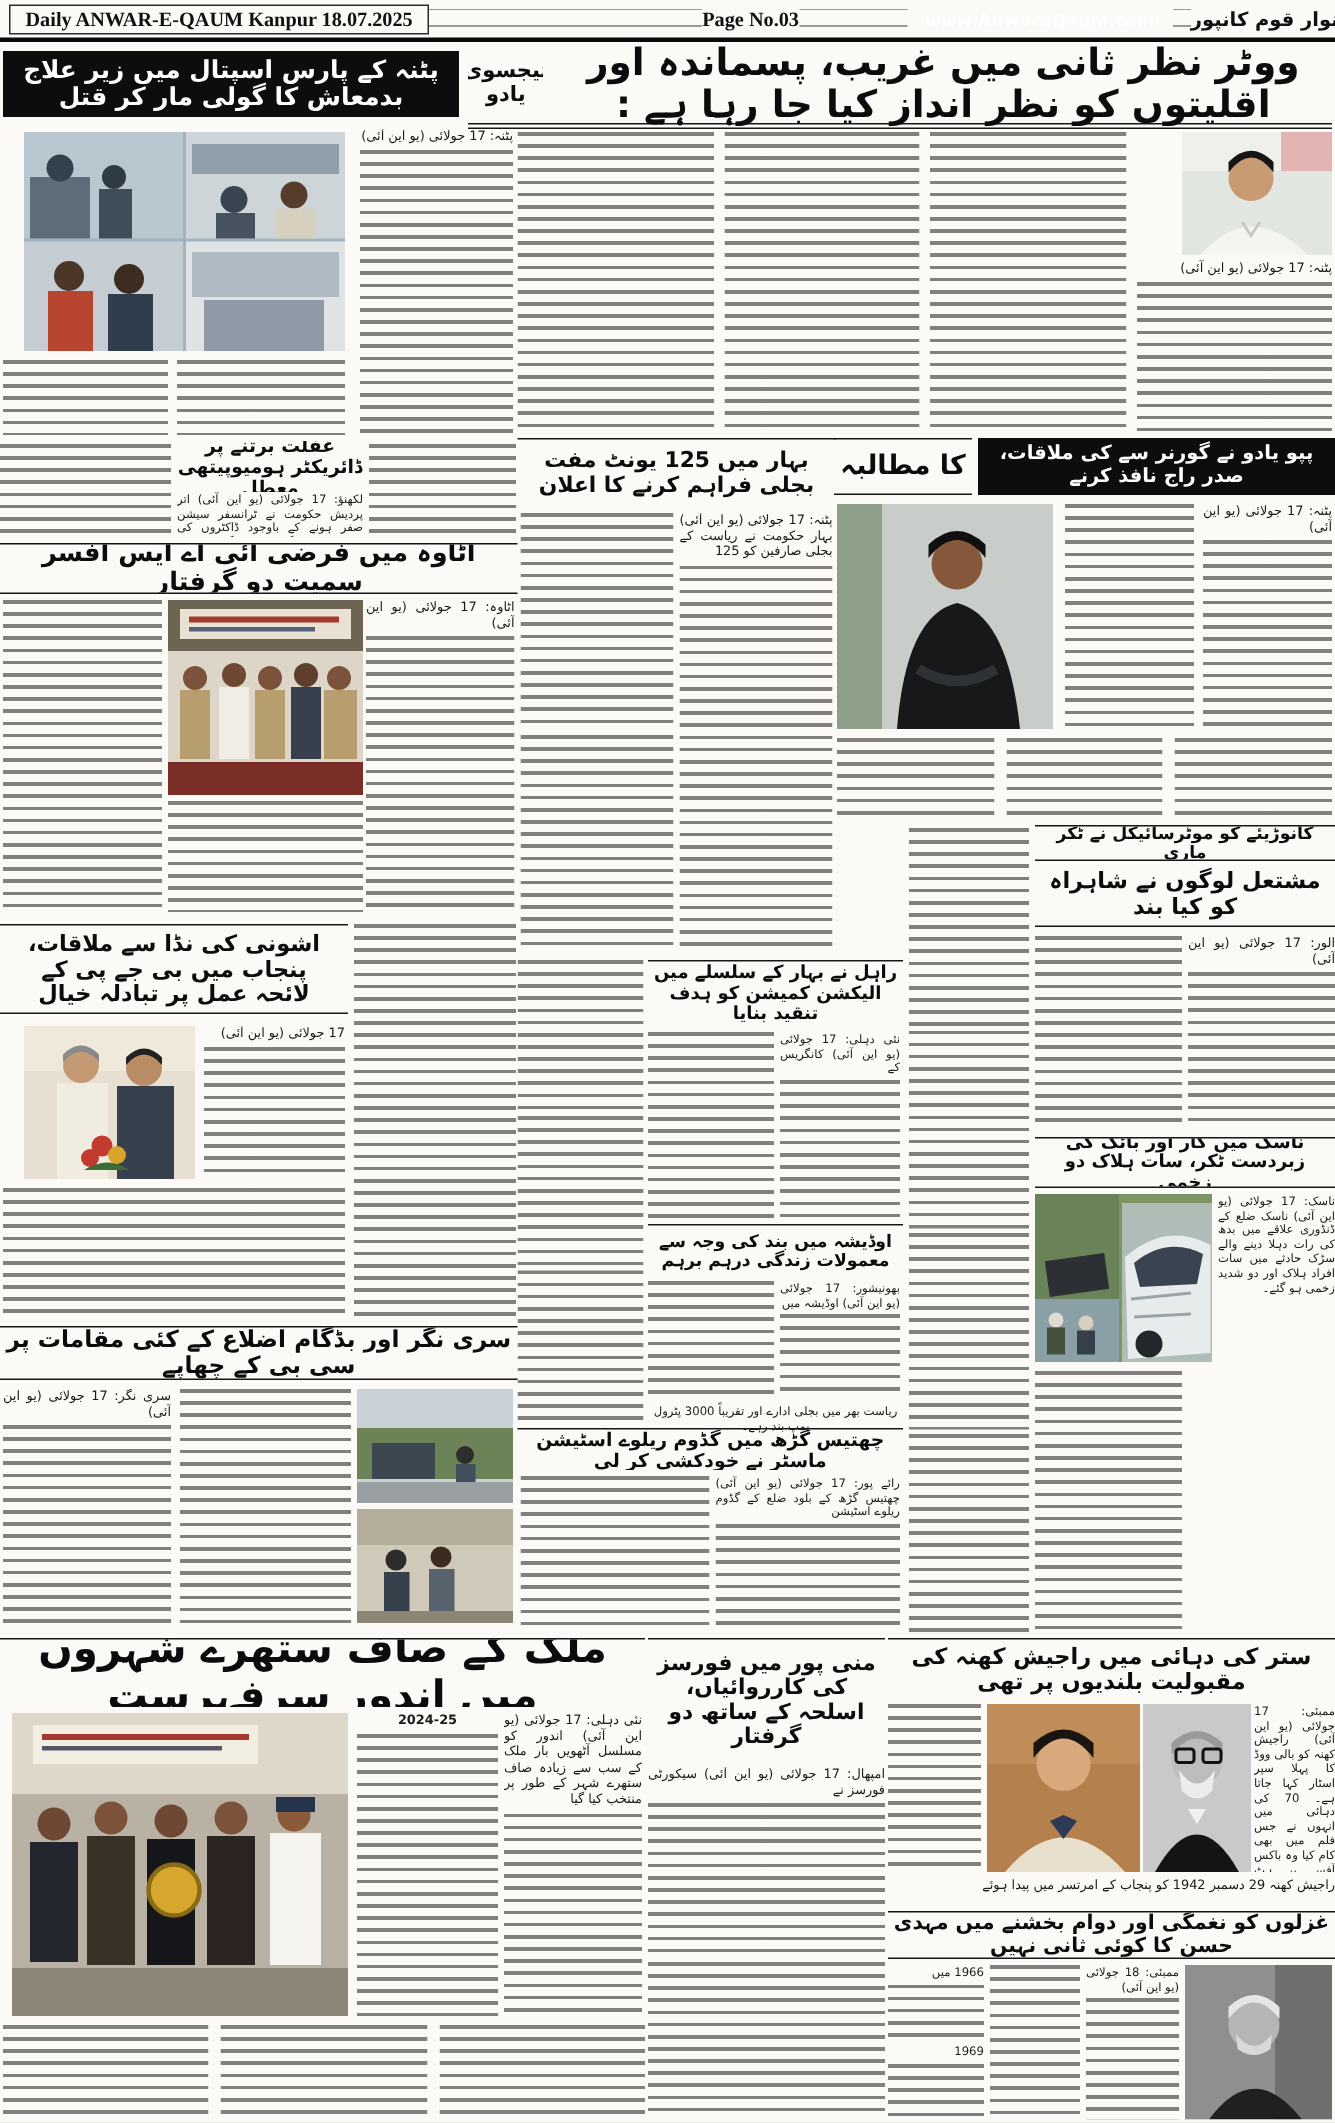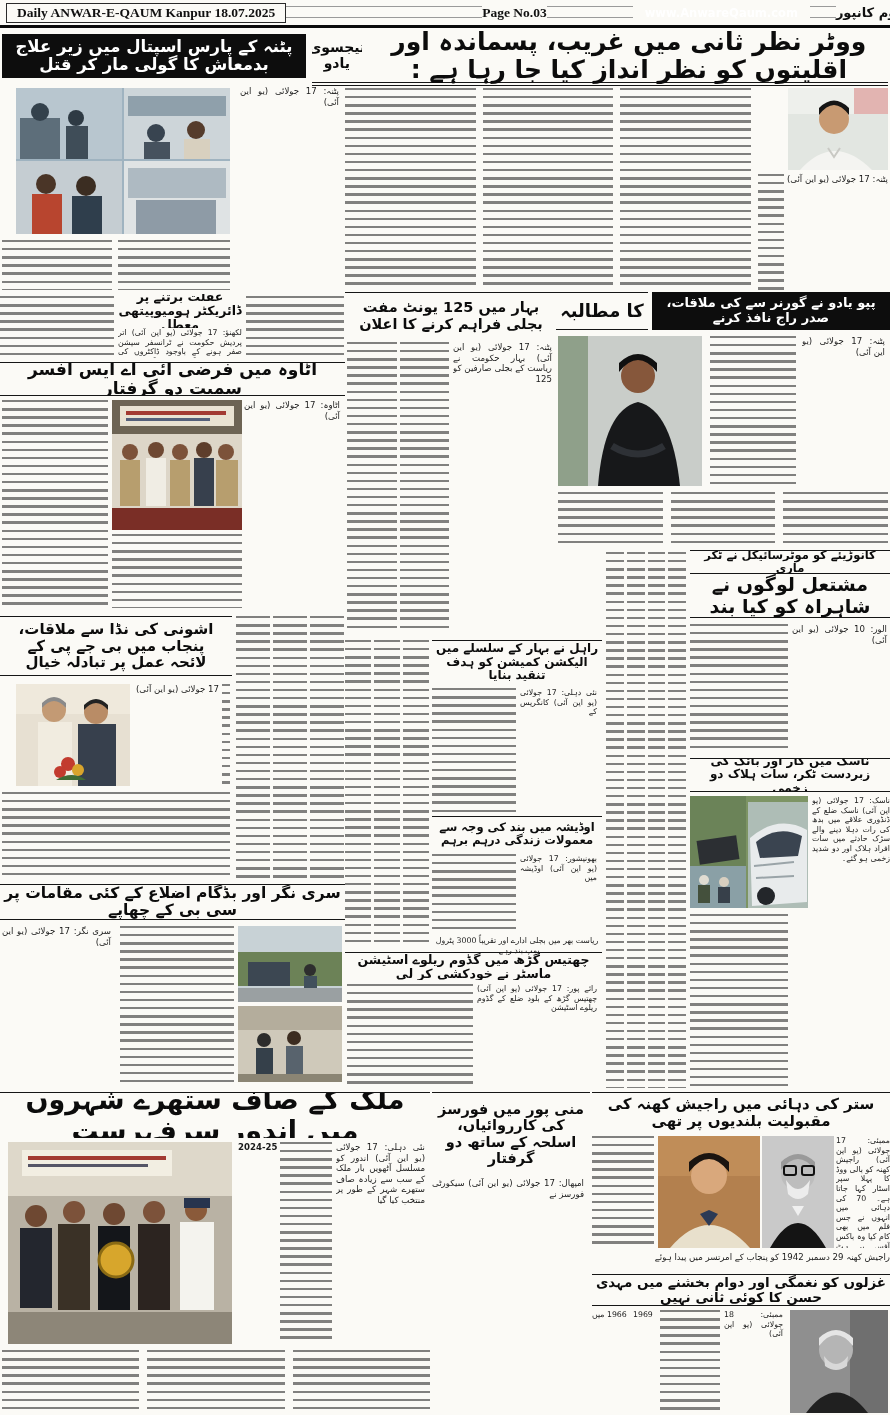--- a/index.html
+++ b/index.html
@@ -5,31 +5,31 @@
   *{margin:0;padding:0;box-sizing:border-box}
   html,body{background:#d9d7d2}
   #page{position:relative;width:890px;height:1415px;margin:0 auto;background:#fbfaf6;color:#111;
         font-family:"DejaVu Sans",sans-serif;overflow:hidden}
   .sec{position:absolute}
   .photo{position:absolute;overflow:hidden;background:#ccc}
   .photo svg{display:block;width:100%;height:100%}
   .h{font-weight:700;direction:rtl;text-align:center;display:flex;align-items:center;justify-content:center;
      color:#0c0c0c;line-height:1.12;overflow:hidden}
   .hbox{background:#0d0d0d;color:#fff}
-  .tcol{position:absolute;display:flex;flex-direction:row;gap:3px;overflow:hidden}
+  .tcol{position:absolute;display:flex;flex-direction:column;gap:3px;overflow:hidden}
   .xc{font-size:8.6px;line-height:10.6px;text-align:justify;direction:rtl;color:#1a1a1a}
   .xc.sm{font-size:7.8px;line-height:9.6px}
   .fill{flex:1 1 auto;min-height:5px;
         background-image:repeating-linear-gradient(to bottom,rgba(28,28,28,.55) 0 2.4px,rgba(0,0,0,0) 2.4px 8.1px)}
   .rt{border-top:1.4px solid #161616}
   .rb{border-bottom:1.4px solid #161616}
   .rbd{border-bottom:4px double #161616}
   
   #hdr{position:absolute;left:0;top:0;width:890px;height:28px;border-bottom:3px solid #0a0a0a;
-       display:flex;align-items:center;gap:26px;padding:0 6px;
+       display:flex;align-items:center;gap:12px;padding:0 6px;
        background-image:repeating-linear-gradient(to bottom,rgba(0,0,0,0) 0 6px,#9a9a9a 6px 7px,rgba(0,0,0,0) 7px 11px);
        background-clip:content-box}
   #hdr>*{background:#fbfaf6}
   .brandbox{border:1.4px solid #2a2a2a;padding:1px 10px;font-family:"Liberation Serif",serif;
             font-weight:700;font-size:13.5px;white-space:nowrap}
   .pageno{font-family:"Liberation Serif",serif;font-weight:700;font-size:13.5px;margin-left:170px;white-space:nowrap}
   .webbox{background:#0d0d0d;color:#fff;font-size:11.5px;font-weight:700;padding:3px 12px;margin-left:60px;white-space:nowrap}
   .mast-ur{margin-left:auto;font-weight:700;font-size:13px;direction:rtl;white-space:nowrap}
 </style>
 </head>
@@ -311,23 +311,23 @@
   </div>
   <div class="tcol sec" style="left:606px;top:552px;width:80px;height:536px">
     <div class="fill"></div>
       <div class="fill"></div>
       <div class="fill"></div>
       <div class="fill"></div>
   </div>
 
   <div class="sec" style="left:690px;top:550px;width:200px;height:206px">
     <div class="h rt rb" style="height:24px;font-size:11.5px">کانوڑیئے کو موٹرسائیکل نے ٹکر ماری</div>
-    <div class="h rb" style="height:44px;font-size:19px">مشتعل لوگوں نے شاہراہ کو کیا بند</div>
+    <div class="h rb" style="height:44px;font-size:15px">مشتعل لوگوں نے شاہراہ کو کیا بند</div>
     <div class="tcol" style="left:102px;top:74px;width:98px;height:128px">
-      <div class="xc">الور: 10 جولائی (یو این آئی)</div>
+      <div class="xc">الور: 17 جولائی (یو این آئی)</div>
       <div class="fill"></div>
     </div>
     <div class="tcol" style="left:0;top:74px;width:98px;height:128px">
         <div class="fill"></div>
       </div>
   </div>
 
   <div class="sec" style="left:690px;top:758px;width:200px;height:330px">
     <div class="h rt rb" style="height:34px;font-size:12px;padding:0 2px">ناسک میں کار اور بائک کی زبردست ٹکر، سات ہلاک دو زخمی</div>
     <div class="photo" style="left:0;top:38px;width:118px;height:112px">

